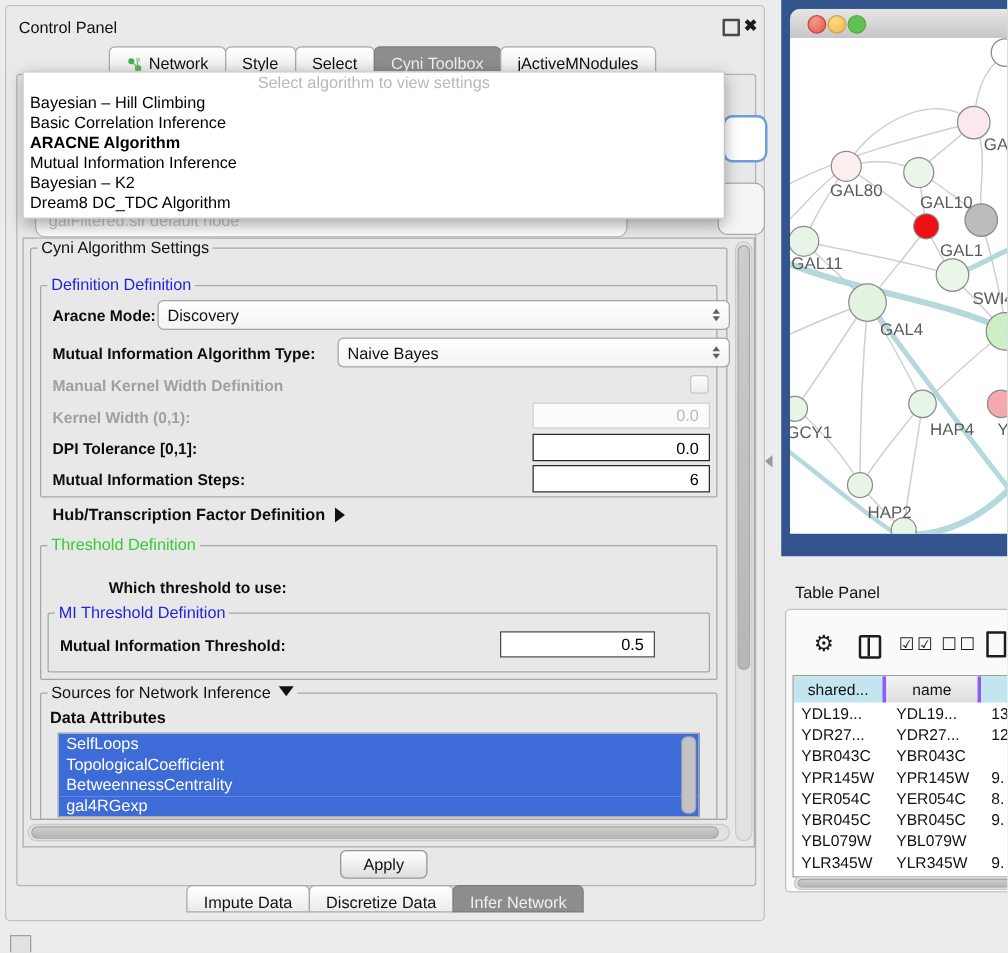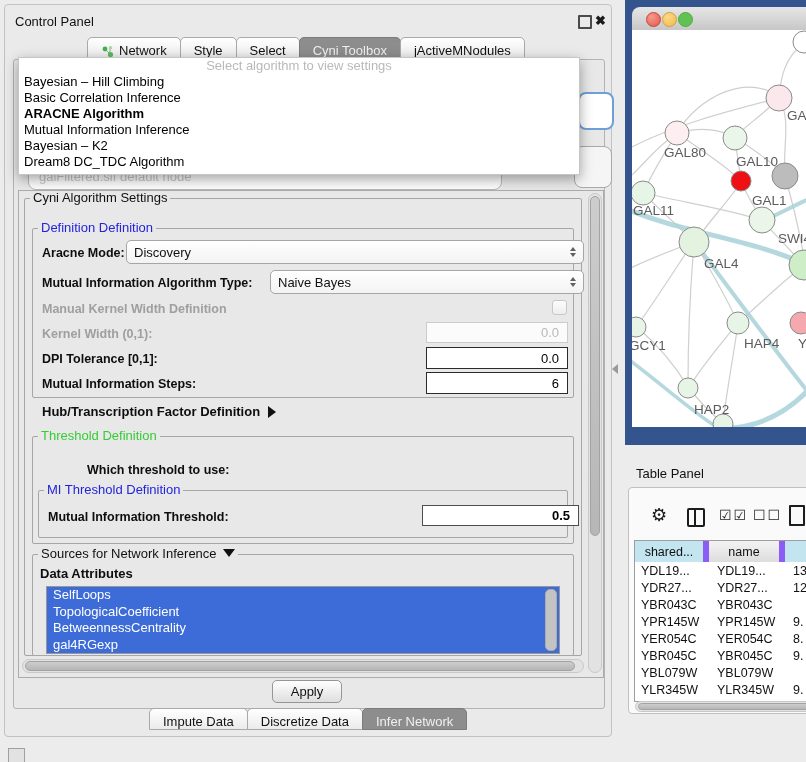--- a/index.html
+++ b/index.html
@@ -45,21 +45,21 @@
   .tri-d{display:inline-block;width:0;height:0;border-left:6px solid transparent;border-right:6px solid transparent;border-top:8px solid #111;vertical-align:1px;margin-left:6px;}
   
   .netframe{left:625px;top:0;width:181px;height:445px;background:#33548c;}
   .mactitle{left:7px;top:7px;width:174px;height:23px;background:linear-gradient(#e6e6e6,#c7c7c7);
             border-bottom:1px solid #9d9d9d;border-radius:8px 0 0 0;}
   .tl{width:13px;height:13px;border-radius:50%;}
   .canvas{left:7px;top:30px;width:174px;height:397px;background:#ffffff;overflow:hidden;}
   
   .tpanel{left:628px;top:487px;width:190px;height:225px;background:#fafafa;border:1px solid #c0c0c0;border-radius:4px;}
   .ticon{color:#1c1c1c;}
-  .thcell{box-sizing:border-box;border-right:6px solid #8b5cf6;height:21px;display:flex;align-items:center;justify-content:center;
+  .thcell{box-sizing:border-box;border-right:3px solid #8b5cf6;height:21px;display:flex;align-items:center;justify-content:center;
           font-size:12.5px;color:#111;}
   .trow{display:flex;height:17px;align-items:center;font-size:12.5px;color:#111;}
   .tc{white-space:nowrap;overflow:hidden;}
 </style>
 </head>
 <body>
 
 <div class="stage">
 
   <div class="a cpanel">
@@ -150,21 +150,21 @@
       </div>
 
       <div class="a group" style="left:18px;top:376px;width:540px;height:106px;"></div>
       <div class="a gtitle" style="left:24px;top:369px;color:#35cc35;">Threshold Definition</div>
 
       <div class="a lbl" style="left:73px;top:403px;">Which threshold to use:</div>
 
       <div class="a group" style="left:24px;top:430px;width:528px;height:46px;"></div>
       <div class="a gtitle" style="left:30px;top:423px;color:#2323dd;">MI Threshold Definition</div>
       <div class="a lbl" style="left:34px;top:450px;">Mutual Information Threshold:</div>
-      <input class="a field" style="left: 408px; top: 445px; width: 157px; height: 21px; border: 1px solid rgb(78, 78, 78); font-weight: bold;" value="0.5">
+      <input class="a field" style="left: 386px; top: 445px; width: 124px; height: 21px; border: 1px solid rgb(78, 78, 78);" value="0.5">
 
       <div class="a group" style="left:18px;top:494px;width:540px;height:100px;"></div>
       <div class="a gtitle" style="left:24px;top:487px;color:#111;font-weight:normal;">
         <span>Sources for Network Inference</span><span class="tri-d"></span>
       </div>
       <div class="a lbl" style="left:26px;top:506px;font-size:13px;">Data Attributes</div>
       <div class="a list" style="left:32px;top:526px;width:512px;height:66px;overflow:hidden;">
         <div class="li">SelfLoops</div>
         <div class="li">TopologicalCoefficient</div>
         <div class="li">BetweennessCentrality</div>

